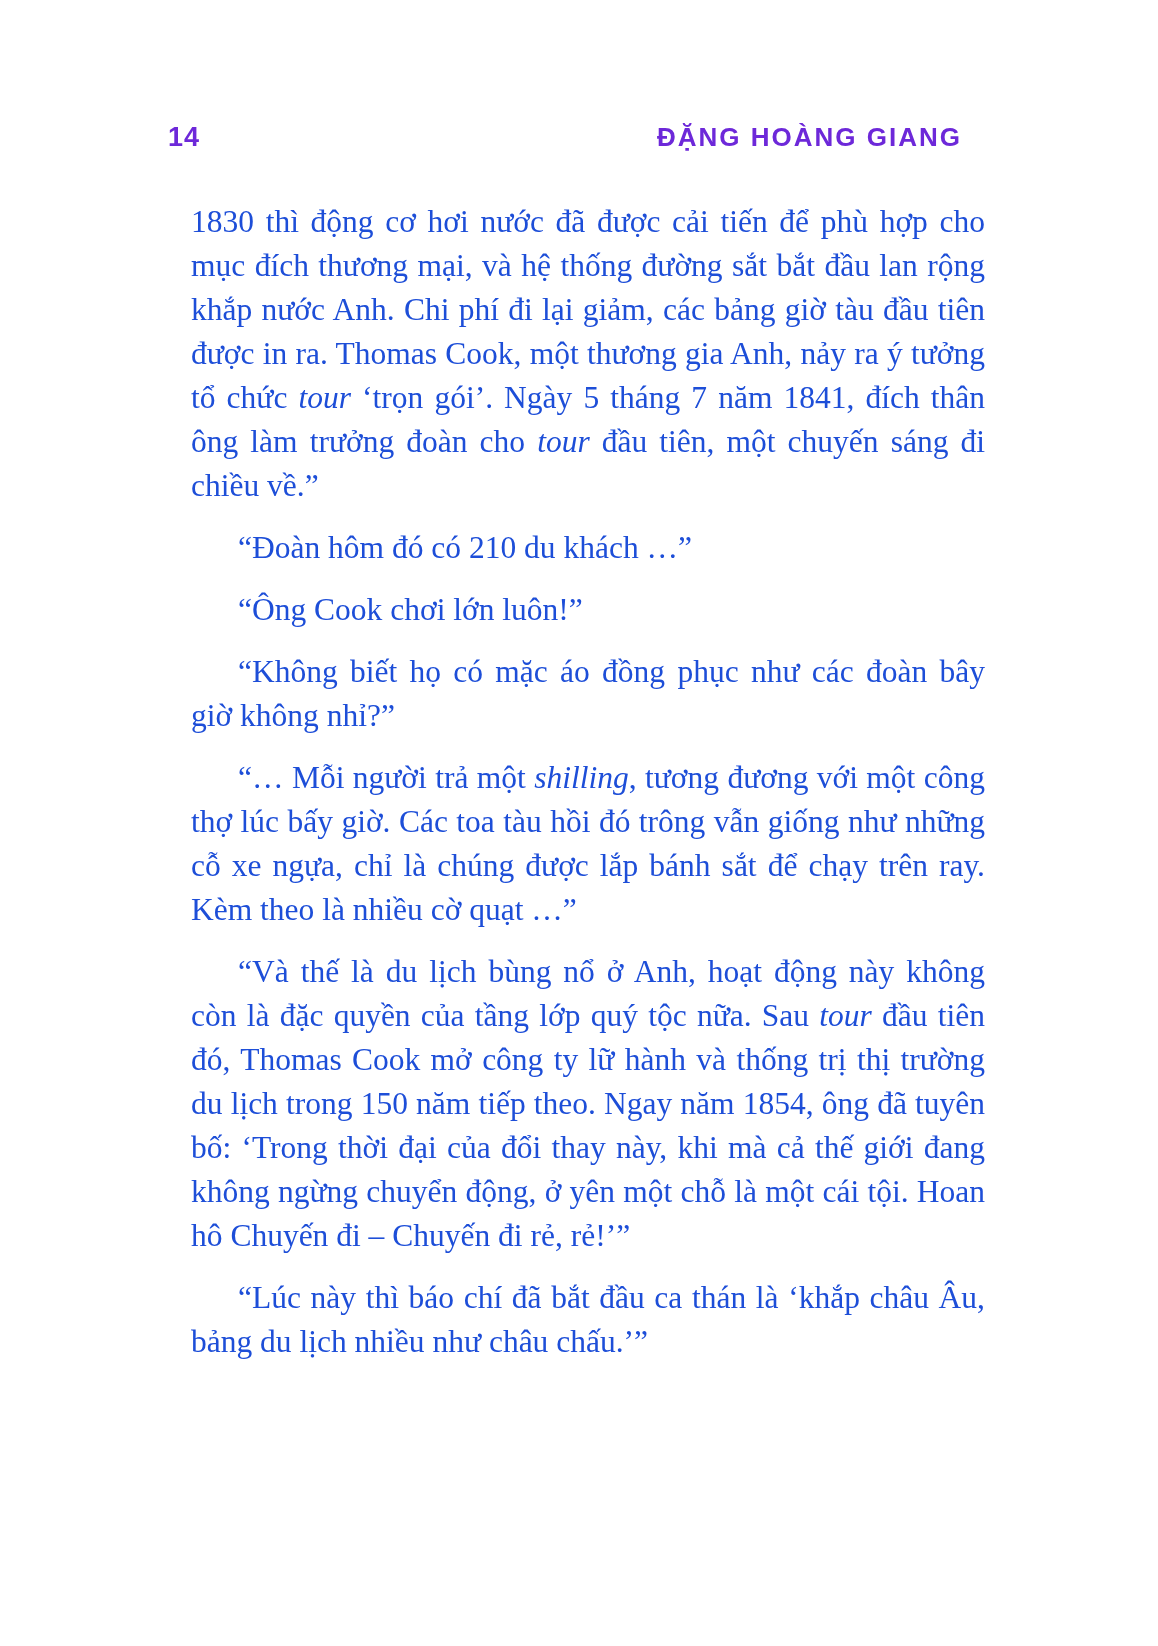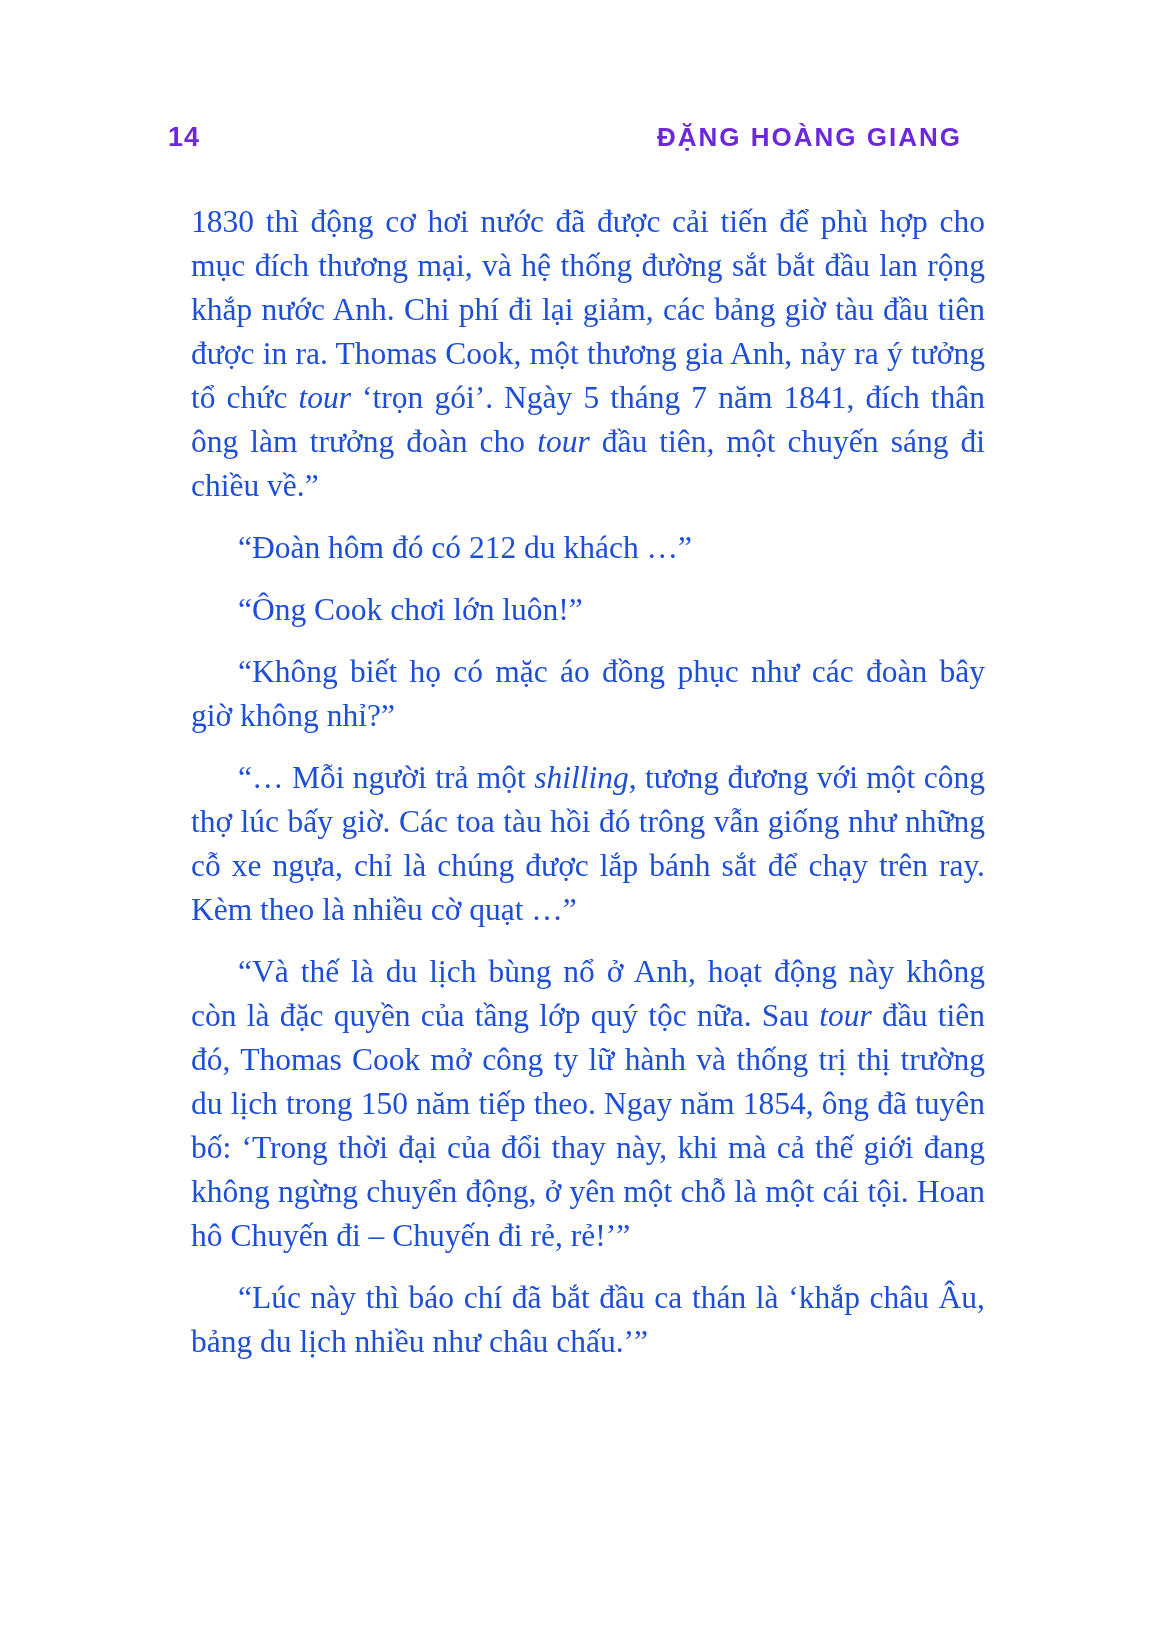--- a/index.html
+++ b/index.html
@@ -60,20 +60,20 @@
 <body>
 
 <div class="page">
   <div class="page-header" style="color: #6d28d9;">
     <span class="page-number">14</span>
     <span class="running-head">ĐẶNG HOÀNG GIANG</span>
   </div>
 
   <div class="text-block">
       <p><span>1830 thì động cơ hơi nước đã được cải tiến để phù hợp cho mục đích thương mại, và hệ thống đường sắt bắt đầu lan rộng khắp nước Anh. Chi phí đi lại giảm, các bảng giờ tàu đầu tiên được in ra. Thomas Cook, một thương gia Anh, nảy ra ý tưởng tổ chức </span><em>tour</em><span> ‘trọn gói’. Ngày 5 tháng 7 năm 1841, đích thân ông làm trưởng đoàn cho </span><em>tour</em><span> đầu tiên, một chuyến sáng đi chiều về.”</span></p>
-      <p class="indent"><span>“Đoàn hôm đó có 212 du khách …”</span></p>
+      <p class="indent"><span>“Đoàn hôm đó có 210 du khách …”</span></p>
       <p class="indent"><span>“Ông Cook chơi lớn luôn!”</span></p>
       <p class="indent"><span>“Không biết họ có mặc áo đồng phục như các đoàn bây giờ không nhỉ?”</span></p>
       <p class="indent"><span>“… Mỗi người trả một </span><em>shilling</em><span>, tương đương với một công thợ lúc bấy giờ. Các toa tàu hồi đó trông vẫn giống như những cỗ xe ngựa, chỉ là chúng được lắp bánh sắt để chạy trên ray. Kèm theo là nhiều cờ quạt …”</span></p>
       <p class="indent"><span>“Và thế là du lịch bùng nổ ở Anh, hoạt động này không còn là đặc quyền của tầng lớp quý tộc nữa. Sau </span><em>tour</em><span> đầu tiên đó, Thomas Cook mở công ty lữ hành và thống trị thị trường du lịch trong 150 năm tiếp theo. Ngay năm 1854, ông đã tuyên bố: ‘Trong thời đại của đổi thay này, khi mà cả thế giới đang không ngừng chuyển động, ở yên một chỗ là một cái tội. Hoan hô Chuyến đi – Chuyến đi rẻ, rẻ!’”</span></p>
       <p class="indent"><span>“Lúc này thì báo chí đã bắt đầu ca thán là ‘khắp châu Âu, bảng du lịch nhiều như châu chấu.’”</span></p>
     </div>
 </div>
 
 </body></html>

